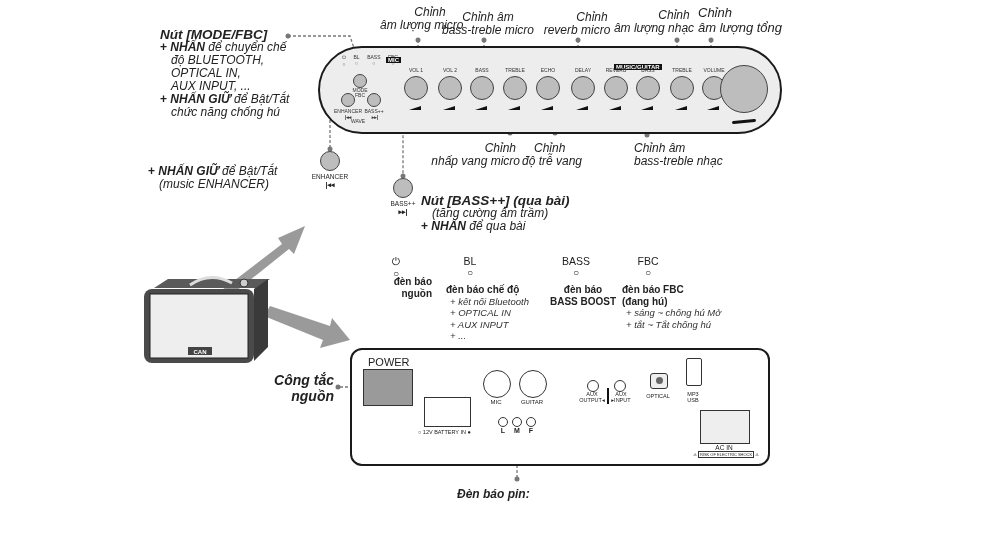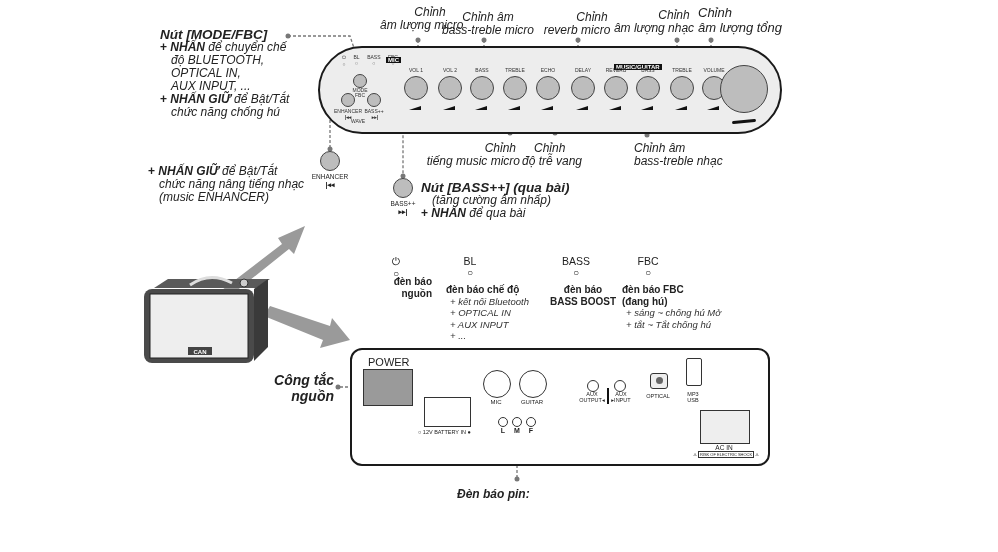--- a/index.html
+++ b/index.html
@@ -189,51 +189,50 @@
       <div class="knob" style="left: 382px; top: 28px; width: 24px; height: 24px;"></div>
       <div class="abs" style="left: 387px; top: 58px; width: 0px; height: 0px; border-left: 12px solid transparent; border-bottom: 4px solid rgb(17, 17, 17);"></div>
     </div>
 
   <div class="knob" style="left:400px;top:17px;width:48px;height:48px;border-width:1.5px;"></div>
   <div class="abs" style="left:412px;top:72px;width:24px;height:3px;background:#111;border-radius:2px;transform:rotate(-6deg);"></div>
 </div>
 
 <div class="abs lbl-top" style="left:424px;top:142px;width:96px;text-align:right;">
   <div style="padding-right:4px">Chỉnh</div>
-  <div>tiếng music micro</div>
+  <div>nhấp vang micro</div>
 </div>
 <div class="abs lbl-top" style="left:522px;top:142px;width:72px;text-align:left;">
   <div style="padding-left:12px">Chỉnh</div>
   <div>độ trễ vang</div>
 </div>
 <div class="abs lbl-top" style="left:634px;top:142px;width:100px;text-align:left;">
   <div>Chỉnh âm</div>
   <div>bass-treble nhạc</div>
 </div>
 
 <div class="knob" style="left:320px;top:151px;width:20px;height:20px;"></div>
 <div class="abs small" style="left:308px;top:173px;width:44px;font-size:6.5px;">ENHANCER</div>
 <div class="abs small" style="left:318px;top:181px;width:24px;font-weight:bold;">|◂◂</div>
 
 <div class="abs callout" style="left:148px;top:165px;width:180px;">
   <div id="enh-lines">
       <div><span style="font-weight: bold; font-style: normal;">+ </span><span style="font-weight: bold;">NHẤN GIỮ</span><span> để Bật/Tắt</span></div>
-      <div style="padding-left: 11px;"><span style="font-weight: bold; font-style: normal;"></span><span style="font-weight: bold;"></span><span>chức năng nâng tiếng nhạc</span></div>
       <div style="padding-left: 11px;"><span style="font-weight: bold; font-style: normal;"></span><span style="font-weight: bold;"></span><span>(music ENHANCER)</span></div>
     </div>
 </div>
 
 <div class="knob" style="left:393px;top:178px;width:20px;height:20px;"></div>
 <div class="abs small" style="left:386px;top:200px;width:34px;font-size:6.5px;">BASS++</div>
 <div class="abs small" style="left:391px;top:208px;width:24px;font-weight:bold;">▸▸|</div>
 
-<div class="abs callout" style="left:421px;top:181px;width:270px;">
+<div class="abs callout" style="left:421px;top:194px;width:270px;">
   <div class="title">Nút [BASS++] (qua bài)</div>
   <div id="bass-lines">
-      <div style="padding-left: 11px;"><span style="font-weight: bold; font-style: normal;"></span><span style="font-weight: bold;"></span><span>(tăng cường âm nhấp)</span></div>
+      <div style="padding-left: 11px;"><span style="font-weight: bold; font-style: normal;"></span><span style="font-weight: bold;"></span><span>(tăng cường âm trầm)</span></div>
       <div><span style="font-weight: bold; font-style: normal;">+ </span><span style="font-weight: bold;">NHẤN</span><span> để qua bài</span></div>
     </div>
 </div>
 
 <div id="indicators">
     <div class="abs led-lbl" style="left: 376px; top: 255px; width: 40px;">
       <div>⏻</div>
       <div style="font-size:10px">○</div>
     </div>
     <div class="abs led-desc" style="left: 362px; top: 276px; width: 70px; text-align: right;">

